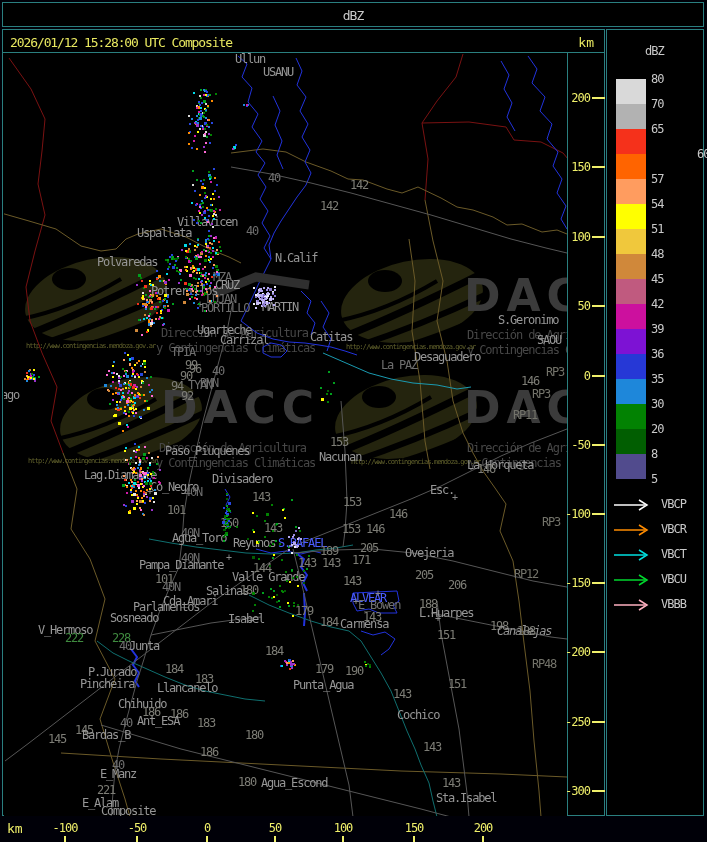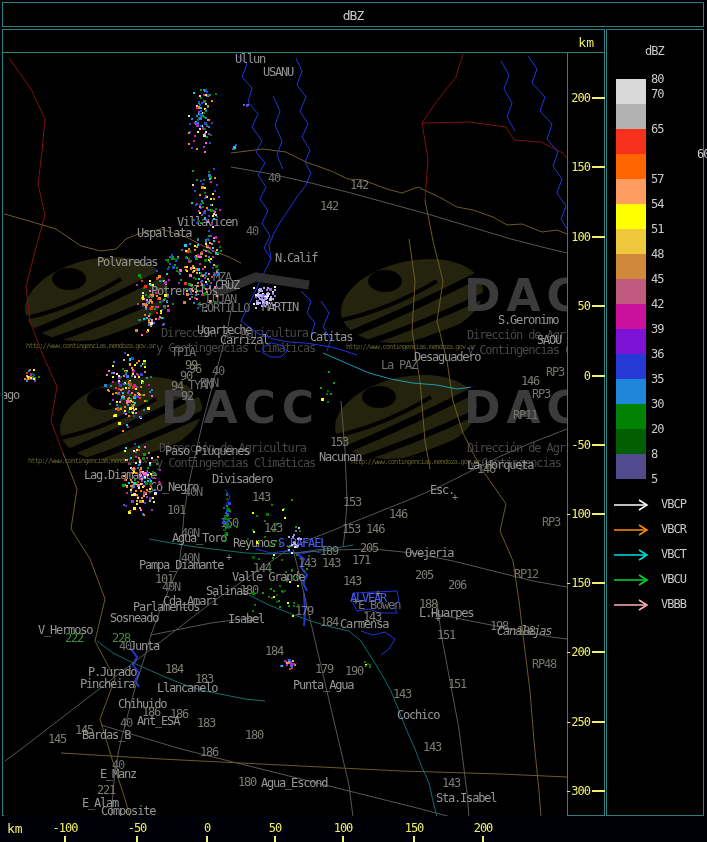--- a/index.html
+++ b/index.html
@@ -37,20 +37,21 @@
 </style>
 </head>
 <body>
 
 <div id="app">
   <div id="titlebar" class="tealbox">
     <div id="titletext">dBZ</div>
   </div>
 
   <div id="mainframe" class="tealbox">
+    <span id="stamp">2026/01/12 15:28:00 UTC Composite</span>
     <span id="kmtop">km</span>
     <div id="stampline"></div>
     <div id="mapview">
       <div id="wmlayer">
           <svg width="150" height="110" style="position: absolute; left: 17px; top: 196px;">
             <ellipse cx="75" cy="50" rx="72" ry="40" fill="#24240e" transform="rotate(-12 75 50)"></ellipse>
             <ellipse cx="48" cy="30" rx="17" ry="11" fill="#000"></ellipse>
             <path d="M6,86 Q62,64 146,22" stroke="#000" stroke-width="7" fill="none"></path>
             <path d="M18,96 Q85,74 148,44" stroke="#000" stroke-width="6" fill="none"></path>
             <path d="M44,102 Q104,86 148,64" stroke="#000" stroke-width="5" fill="none"></path>
@@ -1388,21 +1389,21 @@
       <div class="raxis-lbl" style="left: 547px; top: 754px;">-300</div>
       <div class="raxis-tick" style="left: 589px; top: 760px;"></div>
     </div>
 
   <div id="rpanel" class="tealbox">
     <div id="scaletitle">dBZ</div>
     <div id="swatches">
         <div class="swatch" style="top: 49px; background: rgb(217, 217, 217);"></div>
         <div class="swlbl" style="top: 42px;">80</div>
         <div class="swatch" style="top: 74px; background: rgb(178, 178, 178);"></div>
-        <div class="swlbl" style="top: 57px; text-align: center;">70</div>
+        <div class="swlbl" style="top: 67px; text-align: center;">70</div>
         <div class="swatch" style="top: 99px; background: rgb(245, 49, 27);"></div>
         <div class="swlbl" style="top: 92px;">65</div>
         <div class="swatch" style="top: 124px; background: rgb(255, 100, 0);"></div>
         <div class="swlbl" style="top: 117px; margin-left: 46px;">60</div>
         <div class="swatch" style="top: 149px; background: rgb(255, 156, 95);"></div>
         <div class="swlbl" style="top: 142px;">57</div>
         <div class="swatch" style="top: 174px; background: rgb(255, 255, 0);"></div>
         <div class="swlbl" style="top: 167px;">54</div>
         <div class="swatch" style="top: 199px; background: rgb(240, 200, 60);"></div>
         <div class="swlbl" style="top: 192px;">51</div>

